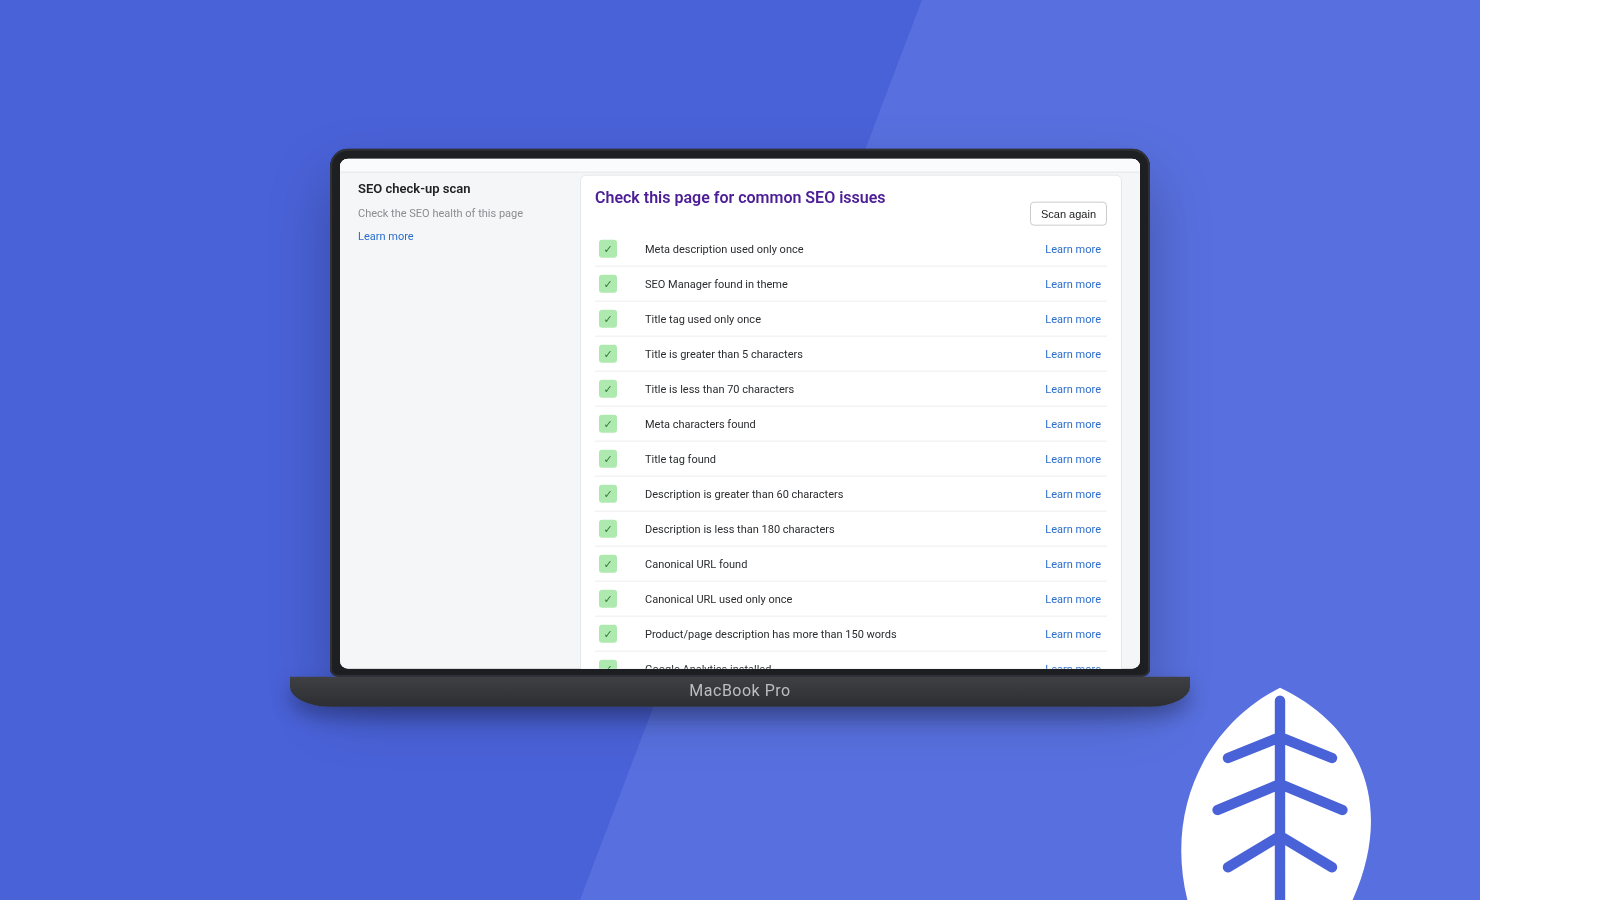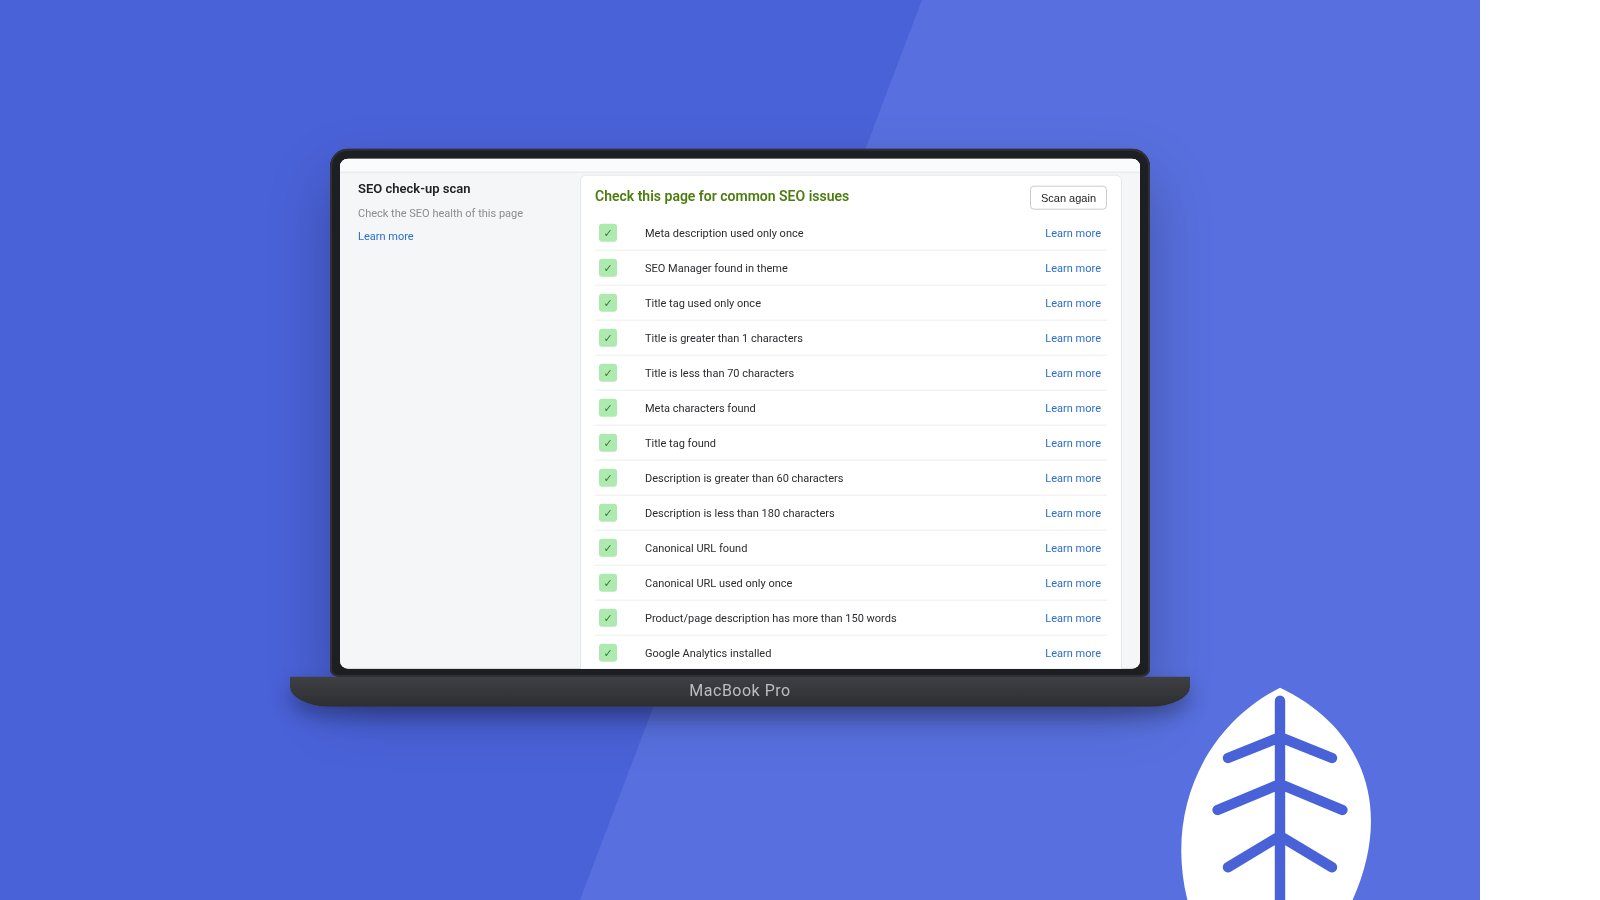--- a/index.html
+++ b/index.html
@@ -106,29 +106,30 @@
     border:1px solid #e6e7e9;
     border-radius:6px;
     padding: 10px 14px 6px 14px;
     min-height:480px;
   }
   .card-head {
     display:flex; justify-content:space-between; align-items:flex-start;
     margin-bottom: 6px;
   }
   .card-title {
-    font-size:14px; font-weight:600; color:#4d7c0f;
+    font-size:16px; font-weight:600; color:#4c1d95;
     padding-top:2px;
   }
   .scan-btn {
     font-size:11px; color:#202223;
     background:#fff; border:1px solid #c9cbce;
     border-radius:4px;
     padding:5px 10px;
     cursor:pointer;
+    margin-top:16px;
   }
   .list { }
   .row {
     display:flex; align-items:center;
     border-bottom:1px solid #eceded;
     padding:8px 0;
     gap:14px;
   }
   .row:last-child { border-bottom:none; }
   .chk {
@@ -233,21 +234,21 @@
                     <div class="row-label">SEO Manager found in theme</div>
                     <a href="#" class="row-link">Learn more</a>
                   </div>
                   <div class="row">
                     <div class="chk">✓</div>
                     <div class="row-label">Title tag used only once</div>
                     <a href="#" class="row-link">Learn more</a>
                   </div>
                   <div class="row">
                     <div class="chk">✓</div>
-                    <div class="row-label">Title is greater than 1 characters</div>
+                    <div class="row-label">Title is greater than 5 characters</div>
                     <a href="#" class="row-link">Learn more</a>
                   </div>
                   <div class="row">
                     <div class="chk">✓</div>
                     <div class="row-label">Title is less than 70 characters</div>
                     <a href="#" class="row-link">Learn more</a>
                   </div>
                   <div class="row">
                     <div class="chk">✓</div>
                     <div class="row-label">Meta characters found</div>

